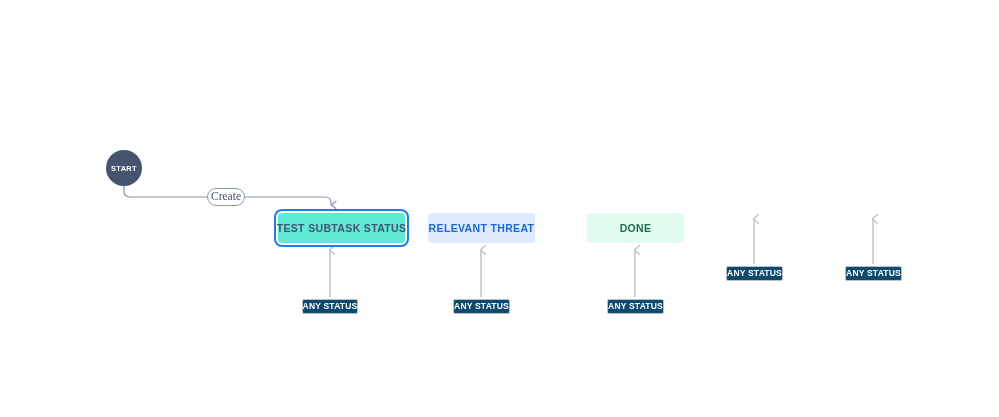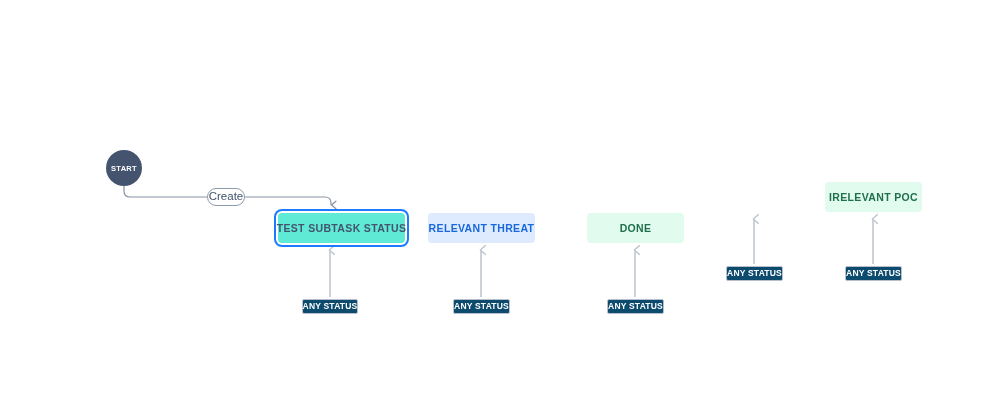--- a/index.html
+++ b/index.html
@@ -152,40 +152,37 @@
     <line x1="481" y1="297" x2="481" y2="250" stroke="#c1c7d0" stroke-width="1.6" marker-end="url(#arrow-up-head)"></line>
     <line x1="635" y1="297" x2="635" y2="250" stroke="#c1c7d0" stroke-width="1.6" marker-end="url(#arrow-up-head)"></line>
     <line x1="754" y1="264" x2="754" y2="219" stroke="#c1c7d0" stroke-width="1.6" marker-end="url(#arrow-up-head)"></line>
     <line x1="873" y1="264" x2="873" y2="219" stroke="#c1c7d0" stroke-width="1.6" marker-end="url(#arrow-up-head)"></line>
   </svg>
 
   <div class="start-node" style="left:106px; top:150px;">
     <span class="start-label">START</span>
   </div>
 
-  <div class="transition-pill" style="left:207px; top:188px; width:38px;">
+  <div class="transition-pill" style="left:207px; top:188px; width:38px;font-family:Liberation Serif, serif;">
     <span>Create</span>
   </div>
 
   <div class="status-node tone-grey selected" style="left:266px; top:213px; width:127px;">
     <span class="status-text">TEST SUBTASK STATUS</span>
   </div>
 
   <div class="status-node tone-blue" style="left:428px; top:213px; width:107px;">
     <span class="status-text">RELEVANT THREAT</span>
   </div>
 
   <div class="status-node tone-green" style="left:587px; top:213px; width:97px;">
     <span class="status-text">DONE</span>
   </div>
 
 
-  <div class="status-node tone-green" style="left:825px; top:182px; width:97px;">
-    <span class="status-text">IRELEVANT POC</span>
-  </div>
 
   <div class="any-status-badge" style="left:302px; top:299px; width:56px;">
     <span>ANY STATUS</span>
   </div>
 
   <div class="any-status-badge" style="left:453px; top:299px; width:57px;">
     <span>ANY STATUS</span>
   </div>
 
   <div class="any-status-badge" style="left:607px; top:299px; width:57px;">

